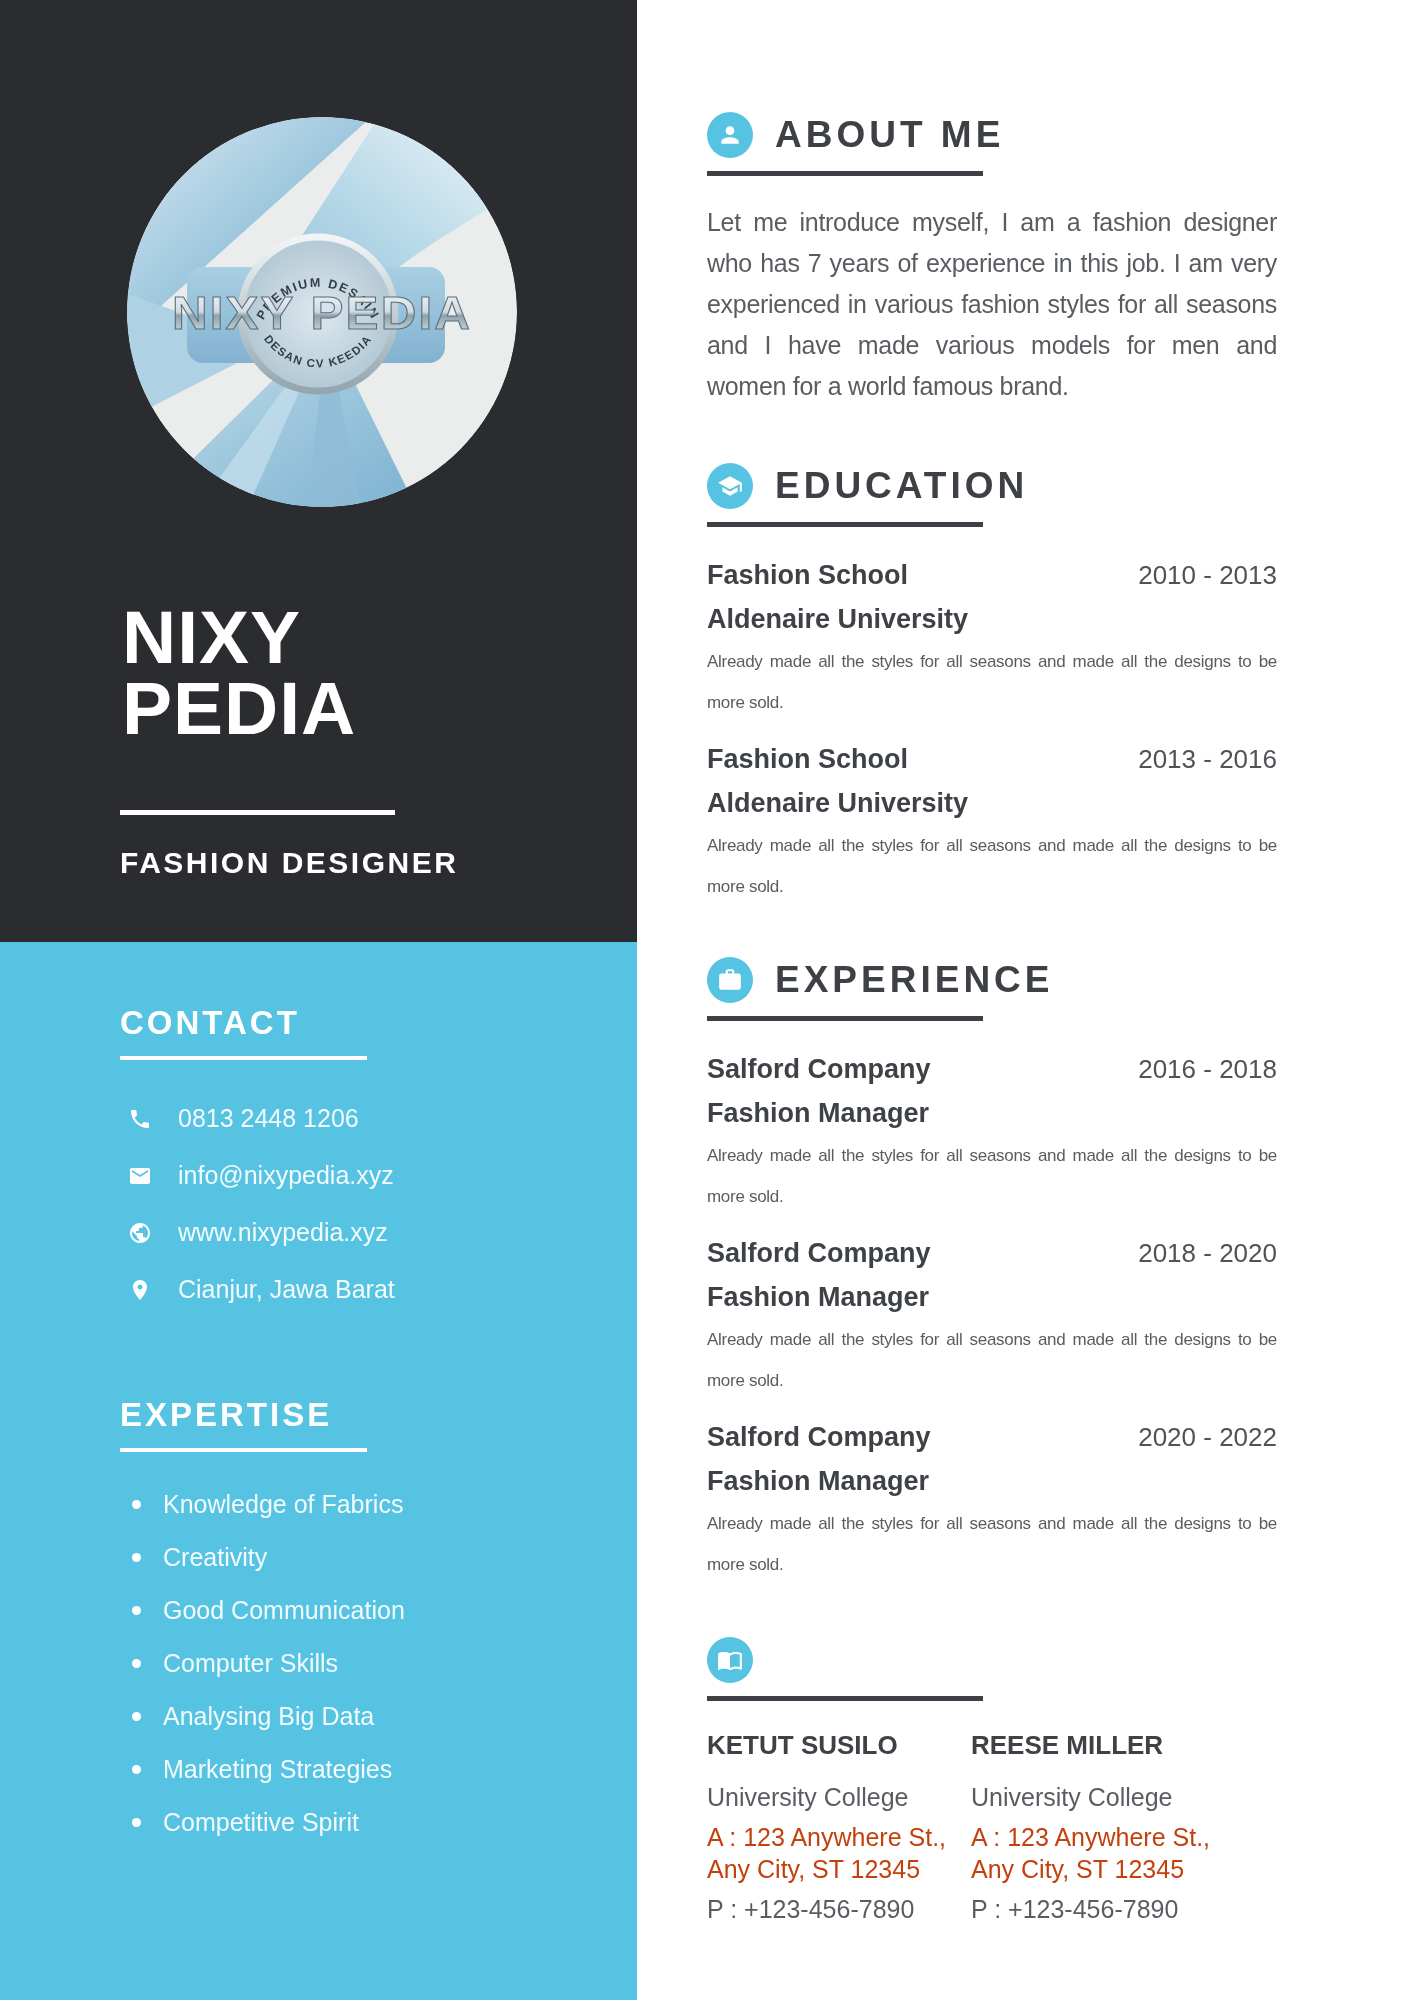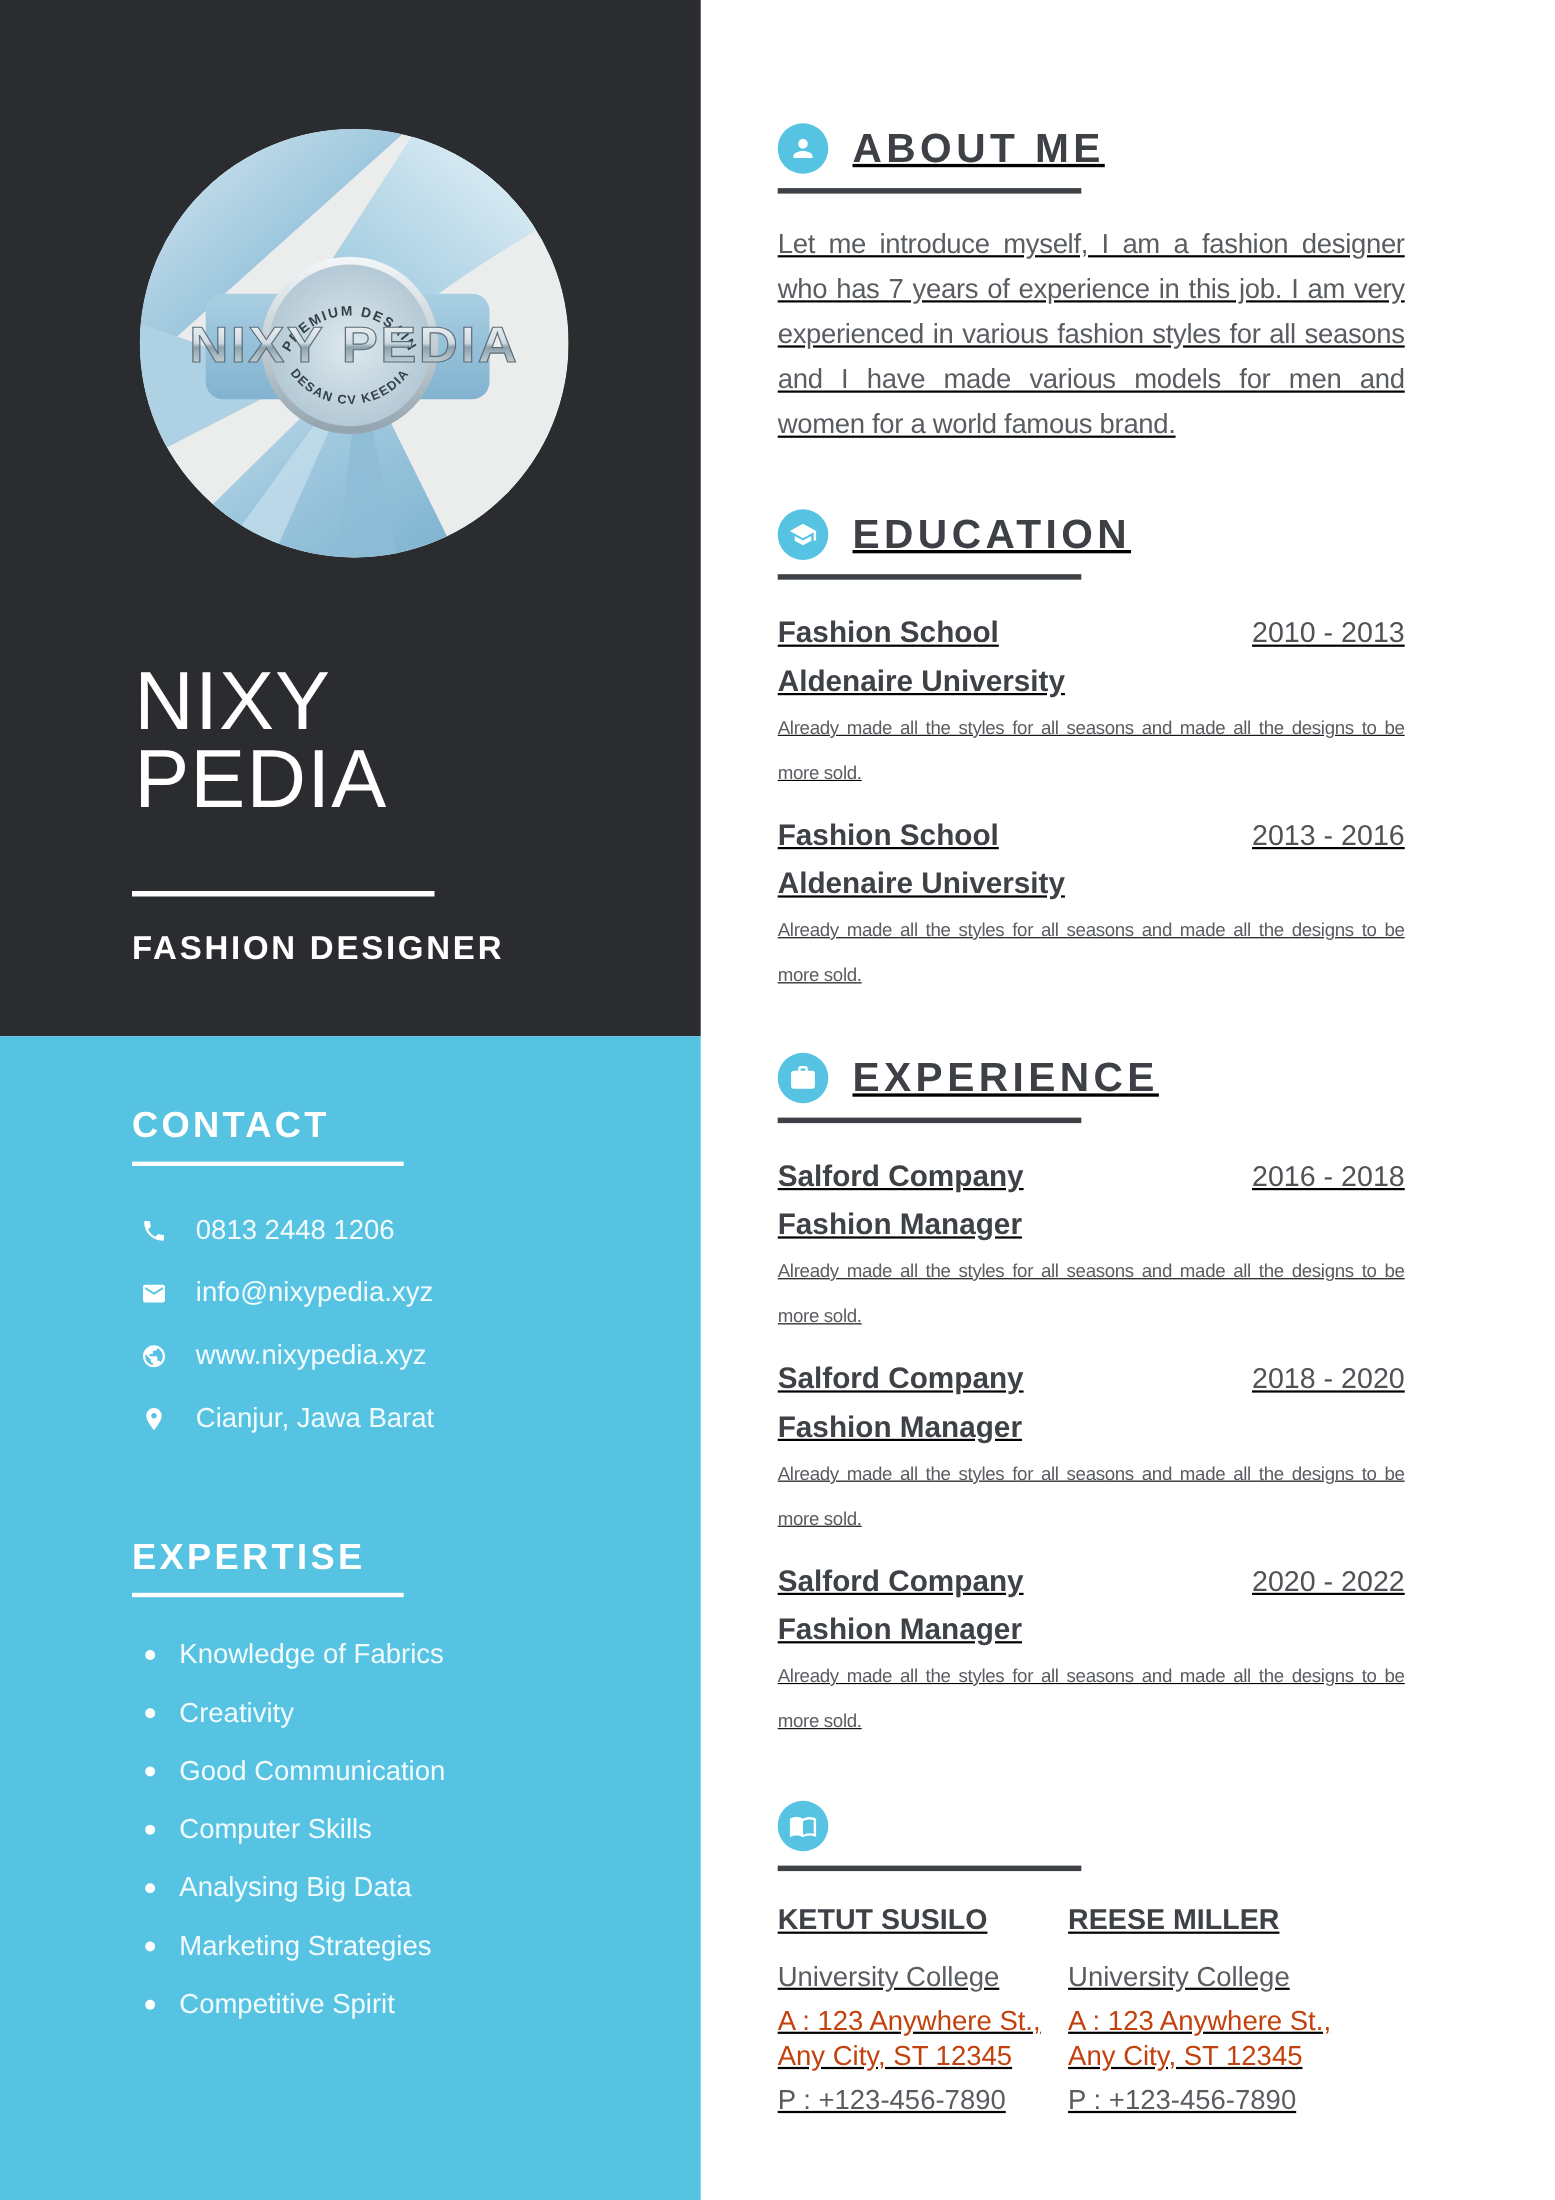--- a/index.html
+++ b/index.html
@@ -2,40 +2,40 @@
 <html><head>
 <meta charset="utf-8">
 <style>
   html,body{margin:0;padding:0;background:#ffffff;font-family:"Liberation Sans",sans-serif;}
   .page{position:relative;width:1414px;height:2000px;background:#ffffff;overflow:hidden;}
 
   
   .sidebar{position:absolute;left:0;top:0;width:637px;height:2000px;}
   .sidebar-top{position:absolute;left:0;top:0;width:637px;height:942px;background:#2a2c30;}
   .photo{position:absolute;left:127px;top:117px;width:390px;height:390px;border-radius:50%;overflow:hidden;}
-  .name{position:absolute;left:122px;top:602px;margin:0;font-size:75px;line-height:71px;font-weight:400;color:#ffffff;letter-spacing:1px;}
+  .name{position:absolute;left:122px;top:602px;margin:0;font-size:75px;line-height:71px;font-weight:700;color:#ffffff;letter-spacing:1px;}
   .name span{display:block;}
   .name-divider{position:absolute;left:120px;top:810px;width:275px;height:5px;background:#ffffff;}
   .role{position:absolute;left:120px;top:846px;font-size:30px;font-weight:700;letter-spacing:2.5px;color:#ffffff;}
   .sidebar-bottom{position:absolute;left:0;top:942px;width:637px;height:1058px;background:#57c3e2;box-sizing:border-box;padding:62px 40px 0 120px;color:#ffffff;}
   .side-head{margin:0;font-size:33px;line-height:38px;font-weight:700;letter-spacing:3px;color:#ffffff;}
   .side-underline{width:247px;height:4px;background:#ffffff;margin-top:14px;}
   .contact-list{list-style:none;margin:30px 0 0;padding:0;}
   .contact-list li{display:flex;align-items:center;height:57px;gap:26px;padding-left:8px;}
   .contact-list svg{width:24px;height:24px;flex:none;fill:#ffffff;}
   .contact-text{font-size:25px;color:#f2fbfe;}
   .expertise{margin-top:78px;}
   .expertise-list{list-style:none;margin:26px 0 0;padding:0;}
   .expertise-list li{display:flex;align-items:center;height:53px;gap:22px;padding-left:12px;}
   .dot{width:9px;height:9px;border-radius:50%;background:#ffffff;flex:none;}
   .expertise-text{font-size:25px;color:#f2fbfe;}
 
   
   .content{position:absolute;left:637px;top:0;width:777px;height:2000px;box-sizing:border-box;padding:112px 0 0 70px;}
-  .sec{width:570px;text-decoration:underline;}
+  .sec{width:570px;}
   .sec-head{display:flex;align-items:center;gap:22px;height:46px;}
   .sec-icon{width:46px;height:46px;border-radius:50%;background:#57c3e2;display:flex;align-items:center;justify-content:center;flex:none;}
   .sec-icon svg{width:26px;height:26px;fill:#ffffff;}
   .sec-title{font-size:37px;font-weight:700;letter-spacing:4px;color:#3d4145;line-height:46px;}
   .sec-underline{width:276px;height:5px;background:#3d4145;margin-top:13px;}
   .about-para{margin-top:26px;font-size:25px;line-height:41px;color:#595d61;text-align:justify;letter-spacing:-0.3px;}
   .sec-edu{margin-top:56px;}
   .sec-exp{margin-top:50px;}
   .sec-ref{margin-top:52px;}
   .entries{margin-top:26px;}

